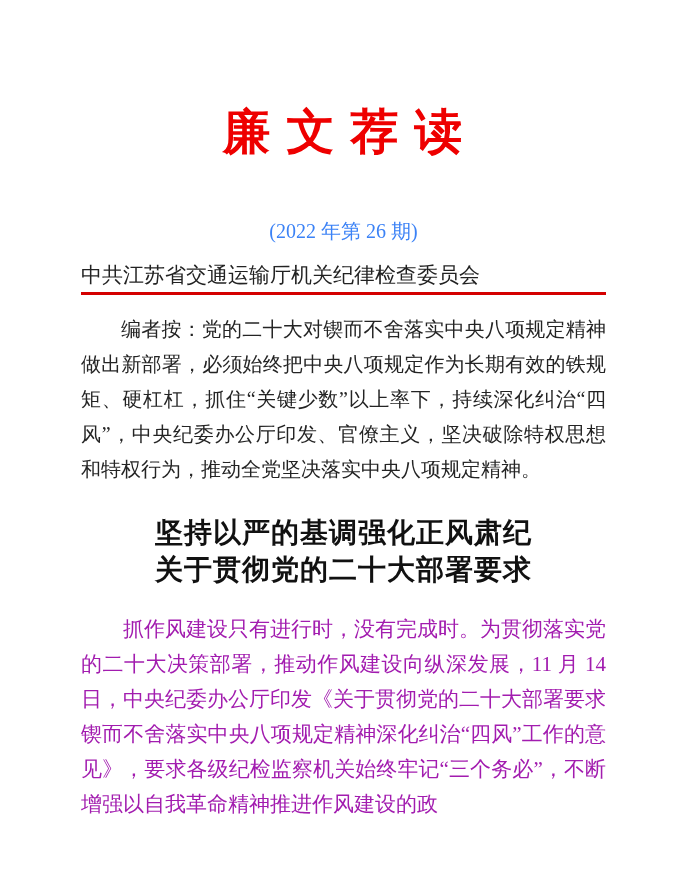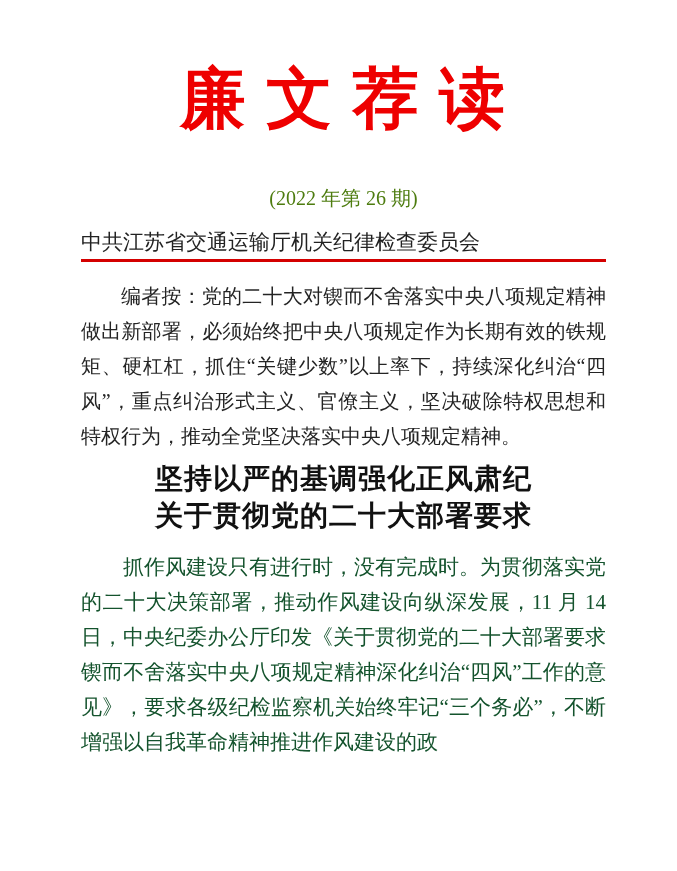--- a/index.html
+++ b/index.html
@@ -13,36 +13,36 @@
     overflow: hidden;
   }
   .page {
     width: 677px;
     height: 871px;
     background: #ffffff;
     padding: 0 71px 0 81px;
     position: relative;
   }
   .masthead-title {
-    margin-top: 62px;
+    margin-top: 95px;
     height: 74px;
     line-height: 74px;
-    font-size: 66px;
+    font-size: 48px;
     font-weight: bold;
     text-align: center;
     letter-spacing: 2px;
     white-space: nowrap;
   }
   .issue-line {
     margin-top: 48px;
     height: 28px;
     line-height: 28px;
     font-size: 20px;
     text-align: center;
-    color: #4d7c0f;
+    color: #3b82f6;
   }
   .pub-row {
     margin-top: 16px;
     height: 28px;
     line-height: 28px;
     display: flex;
     justify-content: space-between;
     align-items: center;
     font-size: 21px;
     color: #222222;
@@ -55,53 +55,53 @@
   }
   .editor-note {
     margin-top: 17px;
     font-size: 20px;
     line-height: 35px;
     text-align: justify;
     text-indent: 2em;
     color: #242424;
   }
   .article-heading {
-    margin-top: 6px;
+    margin-top: 27px;
     font-size: 28px;
     line-height: 37px;
     font-weight: bold;
     text-align: center;
     color: #111111;
     letter-spacing: 1px;
   }
   .article-body {
-    margin-top: 16px;
+    margin-top: 24px;
     font-size: 21px;
     line-height: 35px;
     text-align: justify;
     text-indent: 2em;
-    color: #14532d;
+    color: #a21caf;
   }
 </style>
 </head>
 <body>
 
 <div class="page">
 
   <div class="masthead-title" style="color: rgb(238, 0, 0);">廉 文 荐 读</div>
 
   <div class="issue-line">(2022 年第 26 期)</div>
 
   <div class="pub-row">
     <span>中共江苏省交通运输厅机关纪律检查委员会</span>
   </div>
 
   <div class="red-rule" style="background: rgb(212, 0, 0);"></div>
 
-  <p class="editor-note">编者按：党的二十大对锲而不舍落实中央八项规定精神做出新部署，必须始终把中央八项规定作为长期有效的铁规矩、硬杠杠，抓住“关键少数”以上率下，持续深化纠治“四风”，重点纠治形式主义、官僚主义，坚决破除特权思想和特权行为，推动全党坚决落实中央八项规定精神。</p>
+  <p class="editor-note">编者按：党的二十大对锲而不舍落实中央八项规定精神做出新部署，必须始终把中央八项规定作为长期有效的铁规矩、硬杠杠，抓住“关键少数”以上率下，持续深化纠治“四风”，中央纪委办公厅印发、官僚主义，坚决破除特权思想和特权行为，推动全党坚决落实中央八项规定精神。</p>
 
   <div class="article-heading">
     <div>坚持以严的基调强化正风肃纪</div>
     <div>关于贯彻党的二十大部署要求</div>
   </div>
 
   <p class="article-body">抓作风建设只有进行时，没有完成时。为贯彻落实党的二十大决策部署，推动作风建设向纵深发展，11 月 14 日，中央纪委办公厅印发《关于贯彻党的二十大部署要求 锲而不舍落实中央八项规定精神深化纠治“四风”工作的意见》，要求各级纪检监察机关始终牢记“三个务必”，不断增强以自我革命精神推进作风建设的政</p>
 
 </div>
 

